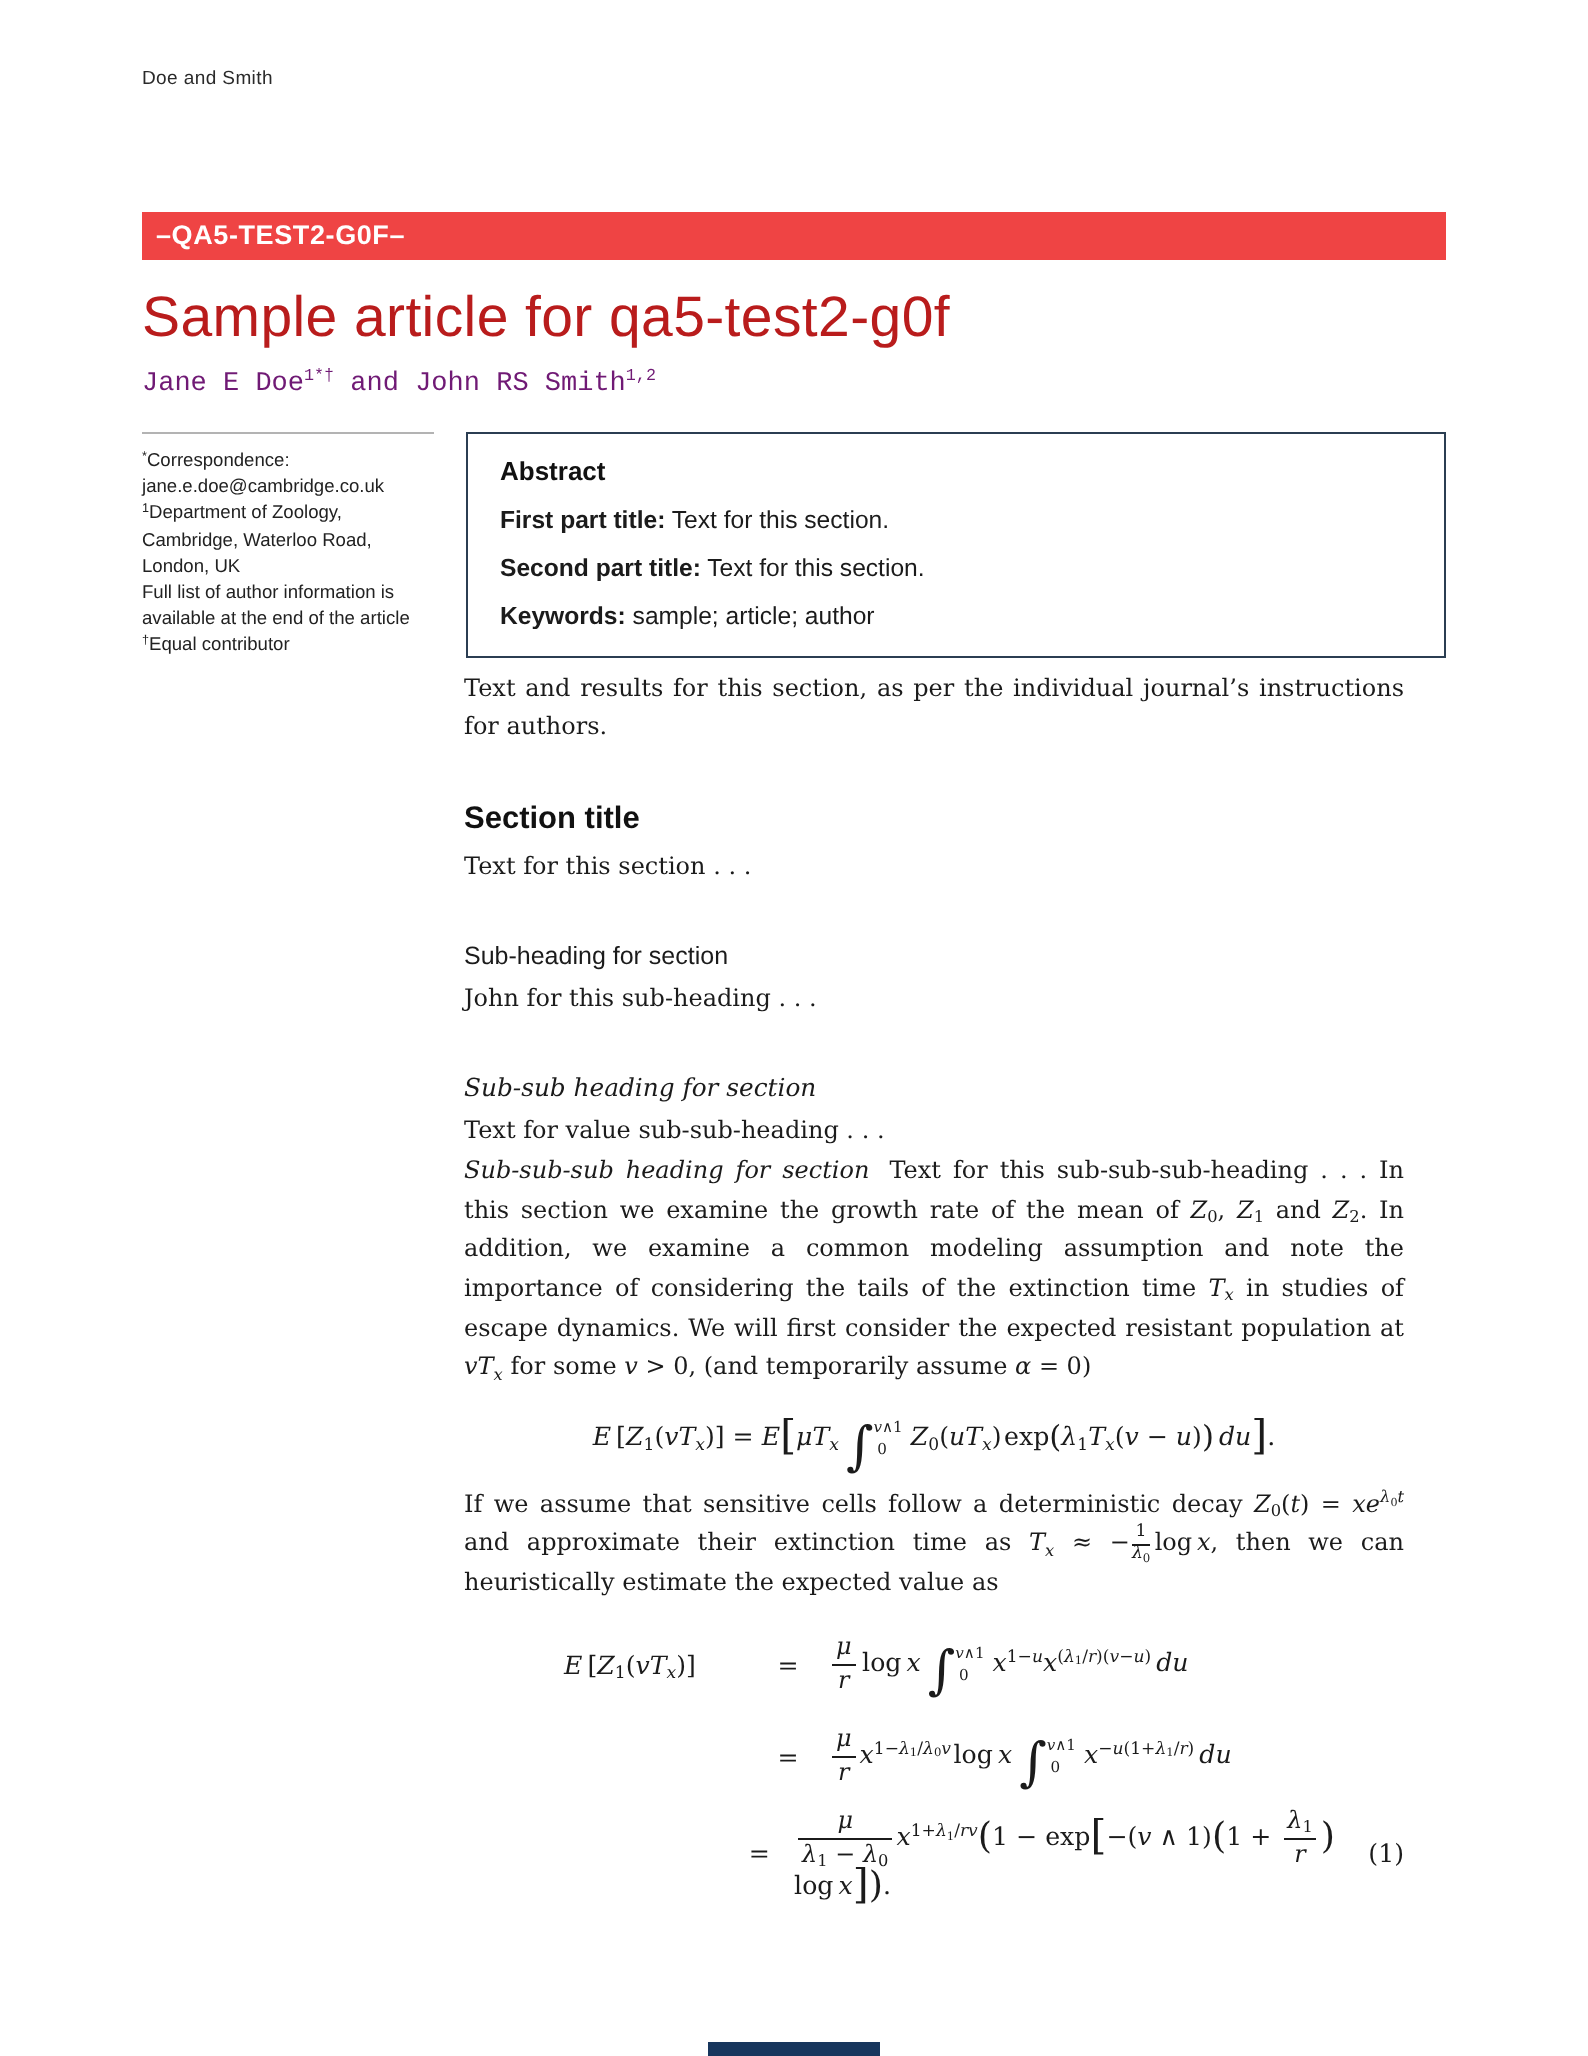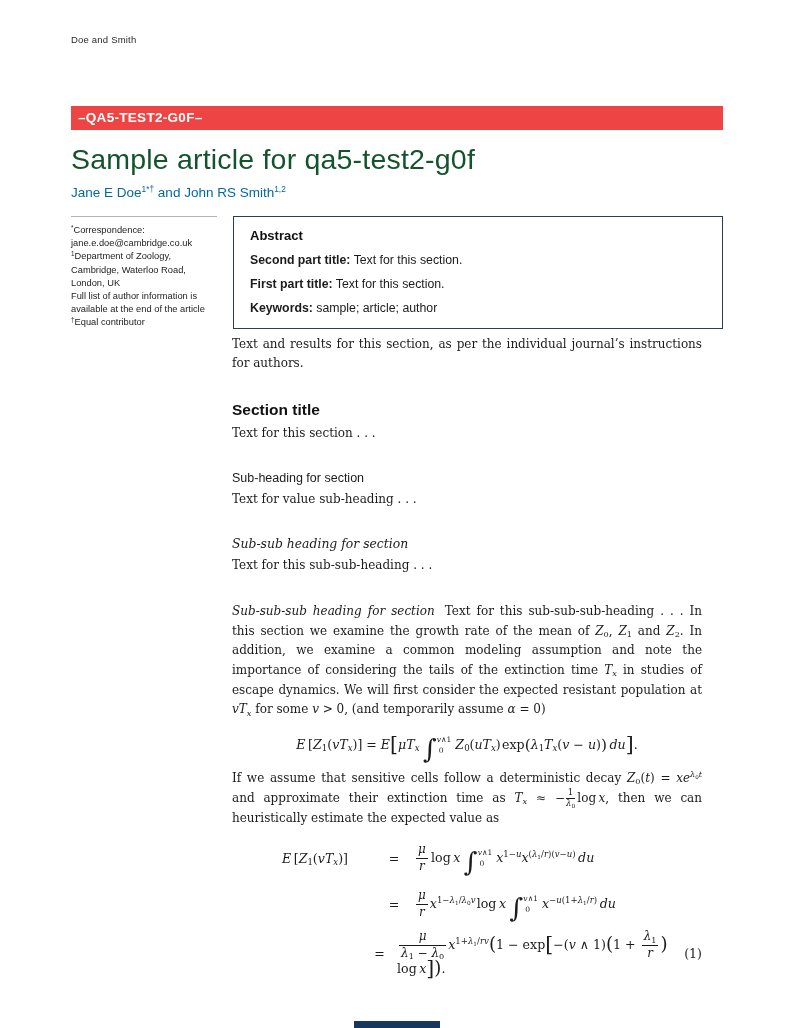--- a/index.html
+++ b/index.html
@@ -10,45 +10,45 @@
   }
 
   .running-head{margin-top:34px; font-family:"Liberation Sans","DejaVu Sans",sans-serif;
     font-size:9.5px; color:#2a2a2a; letter-spacing:0.2px;}
 
   .banner{margin-top:61px; height:24px; line-height:24px; background:#17365d;
     color:#fff; font-family:"Liberation Sans","DejaVu Sans",sans-serif;
     font-weight:bold; font-size:13.5px; padding-left:7px; letter-spacing:0.3px;}
 
   .article-title{margin-top:13px; font-family:"Liberation Sans","DejaVu Sans",sans-serif;
-    font-size:28.5px; font-weight:500; color:#14532d; letter-spacing:0.2px;}
+    font-size:28.5px; font-weight:500; color:#b91c1c; letter-spacing:0.2px;}
 
-  .authors{margin-top:9px; font-family:Liberation Sans, sans-serif;
-    font-size:13.5px; color:#0369a1;}
+  .authors{margin-top:9px; font-family:Liberation Mono, monospace;
+    font-size:13.5px; color:#701a75;}
   .authors sup{font-size:0.62em;}
 
   .byline-row{display:flex; margin-top:16px; align-items:flex-start;}
   .correspondence{width:146px; border-top:1px solid #b3b3b3; padding-top:7px;
     font-family:"Liberation Sans","DejaVu Sans",sans-serif; font-size:9.3px;
     line-height:1.42; color:#222;}
   .abstract-box{flex:1; margin-left:16px; border:1.5px solid #2b3e52;
     padding:11px 0 13px 16px; font-family:"Liberation Sans","DejaVu Sans",sans-serif;}
   .abstract-heading{font-size:13px; font-weight:bold; color:#111;}
   .abstract-item{margin-top:10px; font-size:12.3px; color:#1b1b1b;}
   .abstract-item b{font-weight:bold;}
 
   .main{margin-left:161px; width:470px;}
   .h-section{font-family:"Liberation Sans","DejaVu Sans",sans-serif;
     font-size:15.5px; font-weight:bold; color:#111; margin-top:27px;}
   .h-sub{font-family:Liberation Sans, sans-serif;
     font-size:12.5px; color:#1b1b1b; margin-top:27px;}
   .h-subsub{font-style:italic; font-size:12.4px; margin-top:27px;}
   .body-text{font-size:12px; line-height:1.64; margin-top:5px; text-align:justify;}
   .body-text.noj{text-align:left;}
-  .para{font-size:12px; line-height:1.64; margin-top:26px; text-align:justify;}
+  .para{font-size:12px; line-height:1.64; text-align:justify;}
   .runin{font-style:italic; margin-right:10px;}
 
   sup,sub{font-size:0.68em; line-height:0; position:relative; vertical-align:baseline;}
   sup{top:-0.55em;}
   sub{top:0.28em;}
 
   .equation{margin:16px 0 14px 0; text-align:center; font-size:12.6px;}
 
   .frac{display:inline-block; vertical-align:middle; text-align:center;
     line-height:1.15; font-size:0.95em; margin:0 2px;}
@@ -90,43 +90,43 @@
   <div class="article-title">Sample article for qa5-test2-g0f</div>
 
   <div class="authors">Jane E Doe<sup>1*†</sup> and John RS Smith<sup>1,2</sup></div>
 
   <div class="byline-row">
     <div class="correspondence"><sup>*</sup>Correspondence:<br>jane.e.doe@cambridge.co.uk<br><sup>1</sup>Department of Zoology,<br>Cambridge, Waterloo Road,<br>London, UK<br>Full list of author information is<br>available at the end of the article<br><sup>†</sup>Equal contributor</div>
 
     <div class="abstract-box">
       <div class="abstract-heading">Abstract</div>
       <div class="abstract-item">
-        <b>Second part title:</b><span> Text for this section.</span>
+        <b>First part title:</b><span> Text for this section.</span>
       </div>
       <div class="abstract-item">
-        <b>First part title:</b><span> Text for this section.</span>
+        <b>Second part title:</b><span> Text for this section.</span>
       </div>
       <div class="abstract-item">
         <b>Keywords:</b><span> sample; article; author</span>
       </div>
     </div>
   </div>
 
   <div class="main">
 
     <div class="body-text">Text and results for this section, as per the individual journal’s instructions for authors.</div>
 
     <div class="h-section">Section title</div>
     <div class="body-text noj">Text for this section . . .</div>
 
     <div class="h-sub">Sub-heading for section</div>
-    <div class="body-text noj">Text for value sub-heading . . .</div>
+    <div class="body-text noj">John for this sub-heading . . .</div>
 
     <div class="h-subsub">Sub-sub heading for section</div>
-    <div class="body-text noj">Text for this sub-sub-heading . . .</div>
+    <div class="body-text noj">Text for value sub-sub-heading . . .</div>
 
     <div class="para">
       <span class="runin">Sub-sub-sub heading for section</span><span>Text for this sub-sub-sub-heading . . . In this section we examine the growth rate of the mean of <i>Z</i><sub>0</sub>, <i>Z</i><sub>1</sub> and <i>Z</i><sub>2</sub>. In addition, we examine a common modeling assumption and note the importance of considering the tails of the extinction time <i>T</i><sub><i>x</i></sub> in studies of escape dynamics. We will first consider the expected resistant population at <i>vT</i><sub><i>x</i></sub> for some <i>v</i> &gt; 0, (and temporarily assume <i>α</i> = 0)</span>
     </div>
 
     <div class="equation"><i>E</i> [<i>Z</i><sub>1</sub>(<i>vT</i><sub><i>x</i></sub>)] = <i>E</i><span class="bg">[</span><i>μT</i><sub><i>x</i></sub> <span class="intwrap"><span class="intg">∫</span><span class="lims">
             <span class="lu"><i>v</i>∧1</span>
             <span class="ll">0</span>
           </span></span><i>Z</i><sub>0</sub>(<i>uT</i><sub><i>x</i></sub>) exp<span class="bg2">(</span><i>λ</i><sub>1</sub><i>T</i><sub><i>x</i></sub>(<i>v</i> − <i>u</i>)<span class="bg2">)</span> <i>du</i><span class="bg">]</span>.</div>
 

